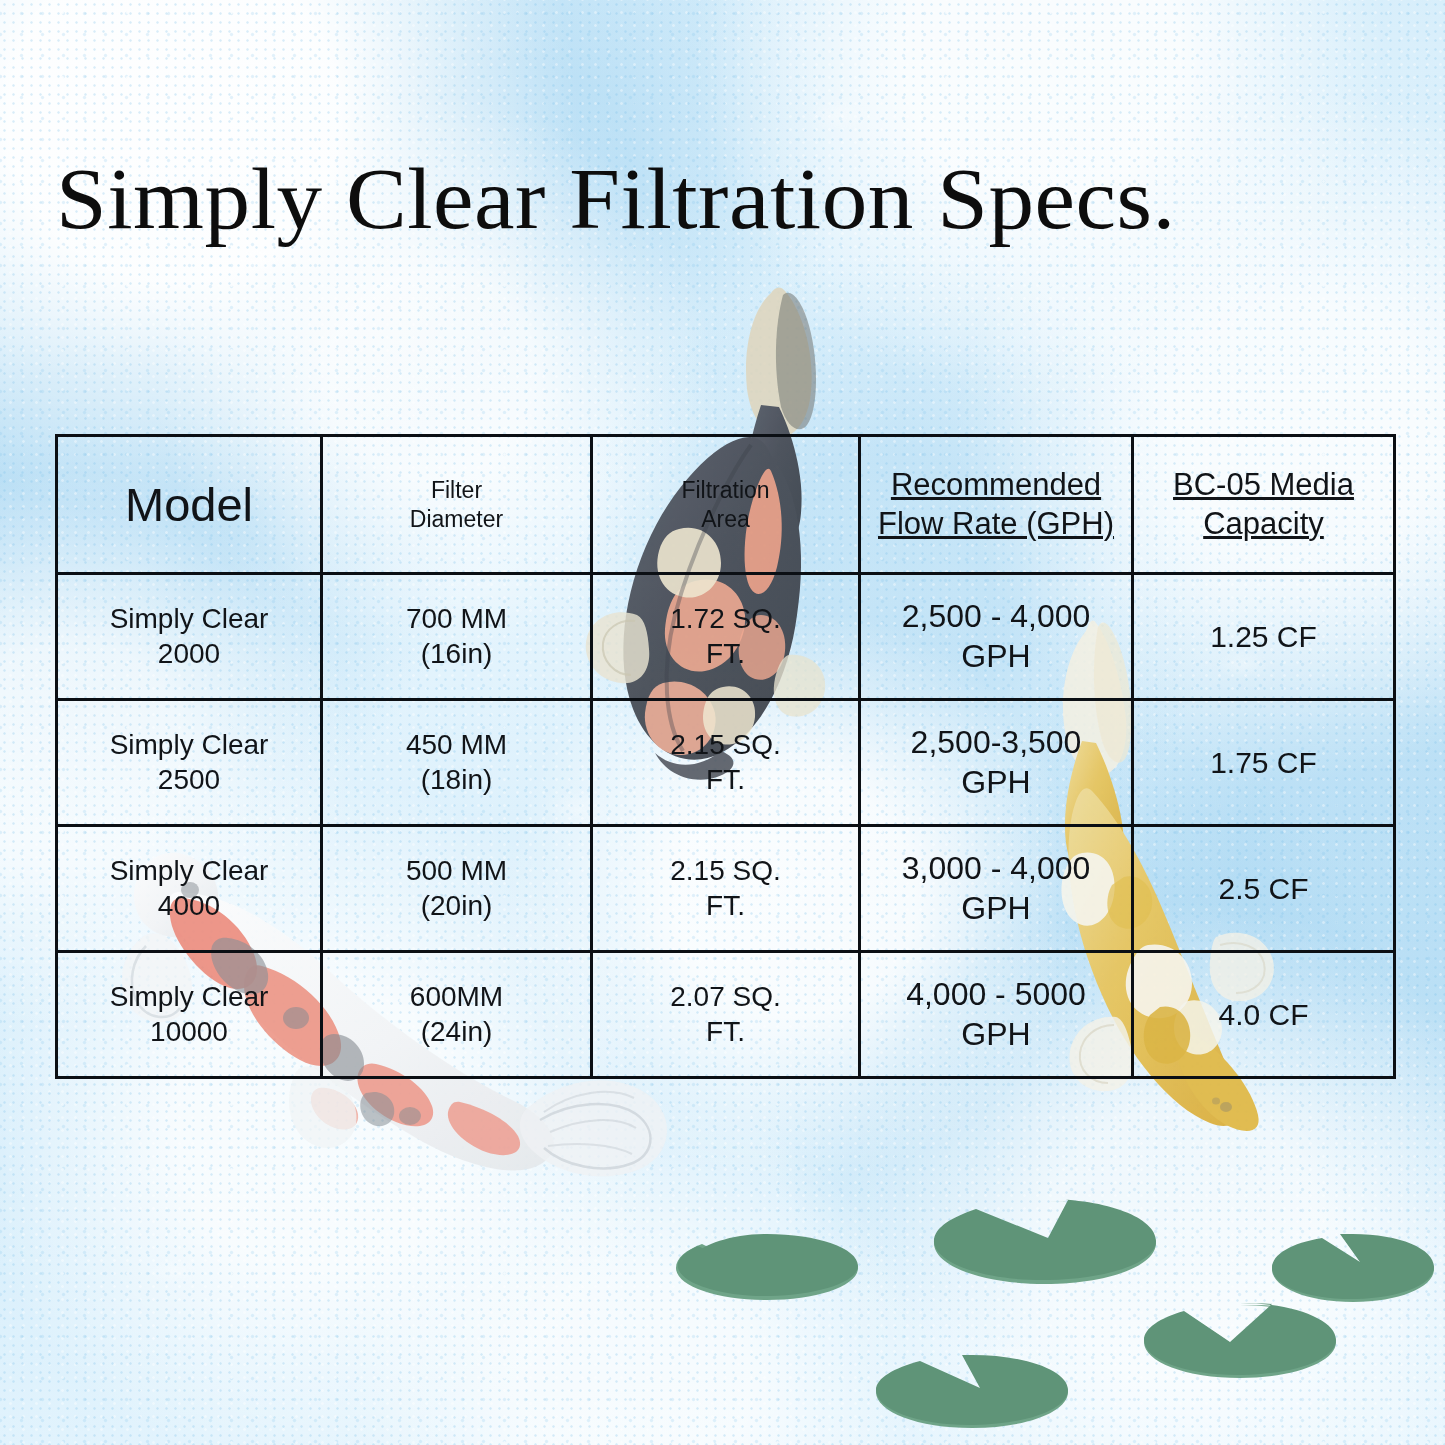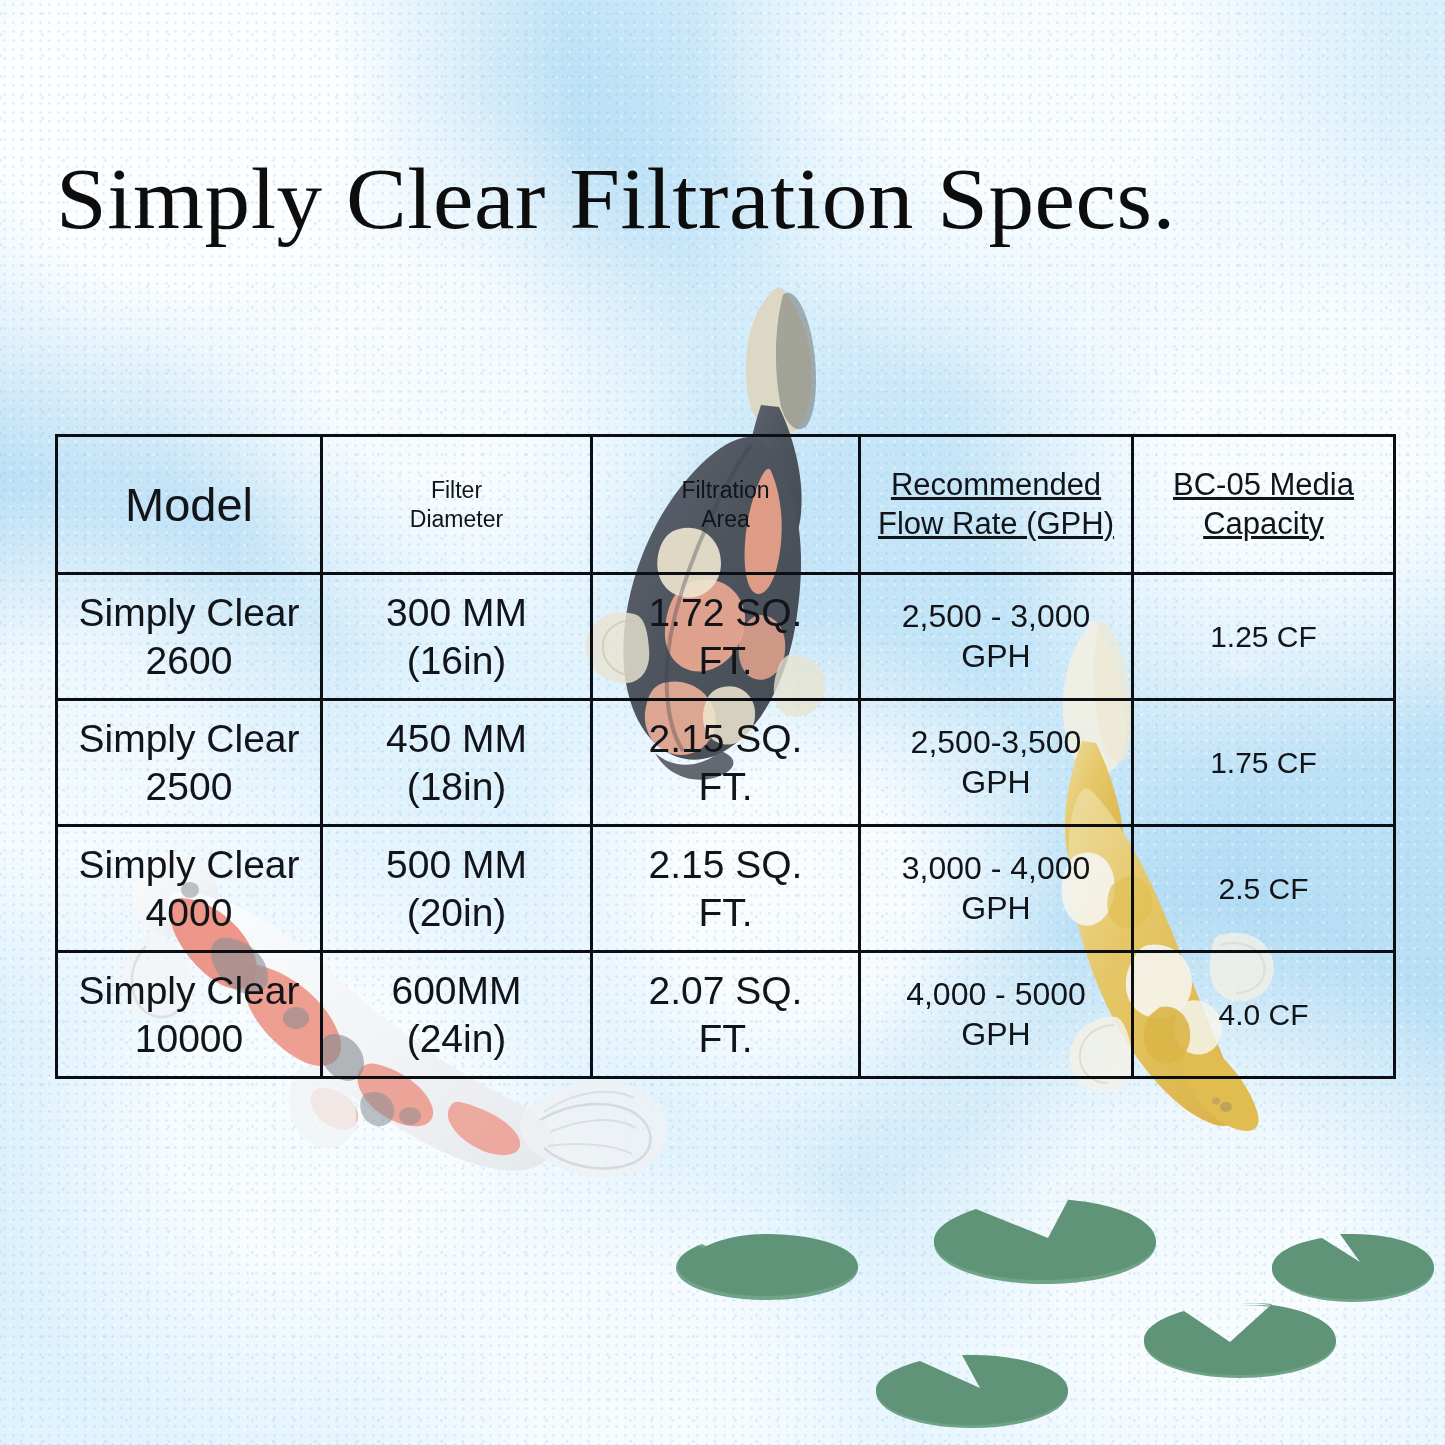--- a/index.html
+++ b/index.html
@@ -127,21 +127,21 @@
   .h-reg {
     font-size: 23px;
     line-height: 1.22;
   }
   .h-small {
     font-size: 31px;
     line-height: 1.24;
     text-decoration: underline;
   }
   .cell {
-    font-size: 39px;
+    font-size: 28px;
     line-height: 1.22;
   }
   .cell-flow {
     font-size: 32px;
     line-height: 1.22;
   }
   .cell-media {
     font-size: 30px;
     line-height: 1.2;
   }
@@ -358,32 +358,32 @@
         <th class="h-small">
           <span class="nowrapline">BC-05 Media</span>
           <span class="nowrapline">Capacity</span>
         </th>
       </tr>
     </thead>
     <tbody>
       <tr>
         <td class="cell">
           <span class="nowrapline">Simply Clear</span>
-          <span class="nowrapline">2600</span>
-        </td>
-        <td class="cell">
-          <span class="nowrapline">300 MM</span>
+          <span class="nowrapline">2000</span>
+        </td>
+        <td class="cell">
+          <span class="nowrapline">700 MM</span>
           <span class="nowrapline">(16in)</span>
         </td>
         <td class="cell">
           <span class="nowrapline">1.72 SQ.</span>
           <span class="nowrapline">FT.</span>
         </td>
         <td class="cell-flow">
-          <span class="nowrapline">2,500 - 3,000</span>
+          <span class="nowrapline">2,500 - 4,000</span>
           <span class="nowrapline">GPH</span>
         </td>
         <td class="cell-media">
           <span class="nowrapline">1.25 CF</span>
         </td>
       </tr>
       <tr>
         <td class="cell">
           <span class="nowrapline">Simply Clear</span>
           <span class="nowrapline">2500</span>

